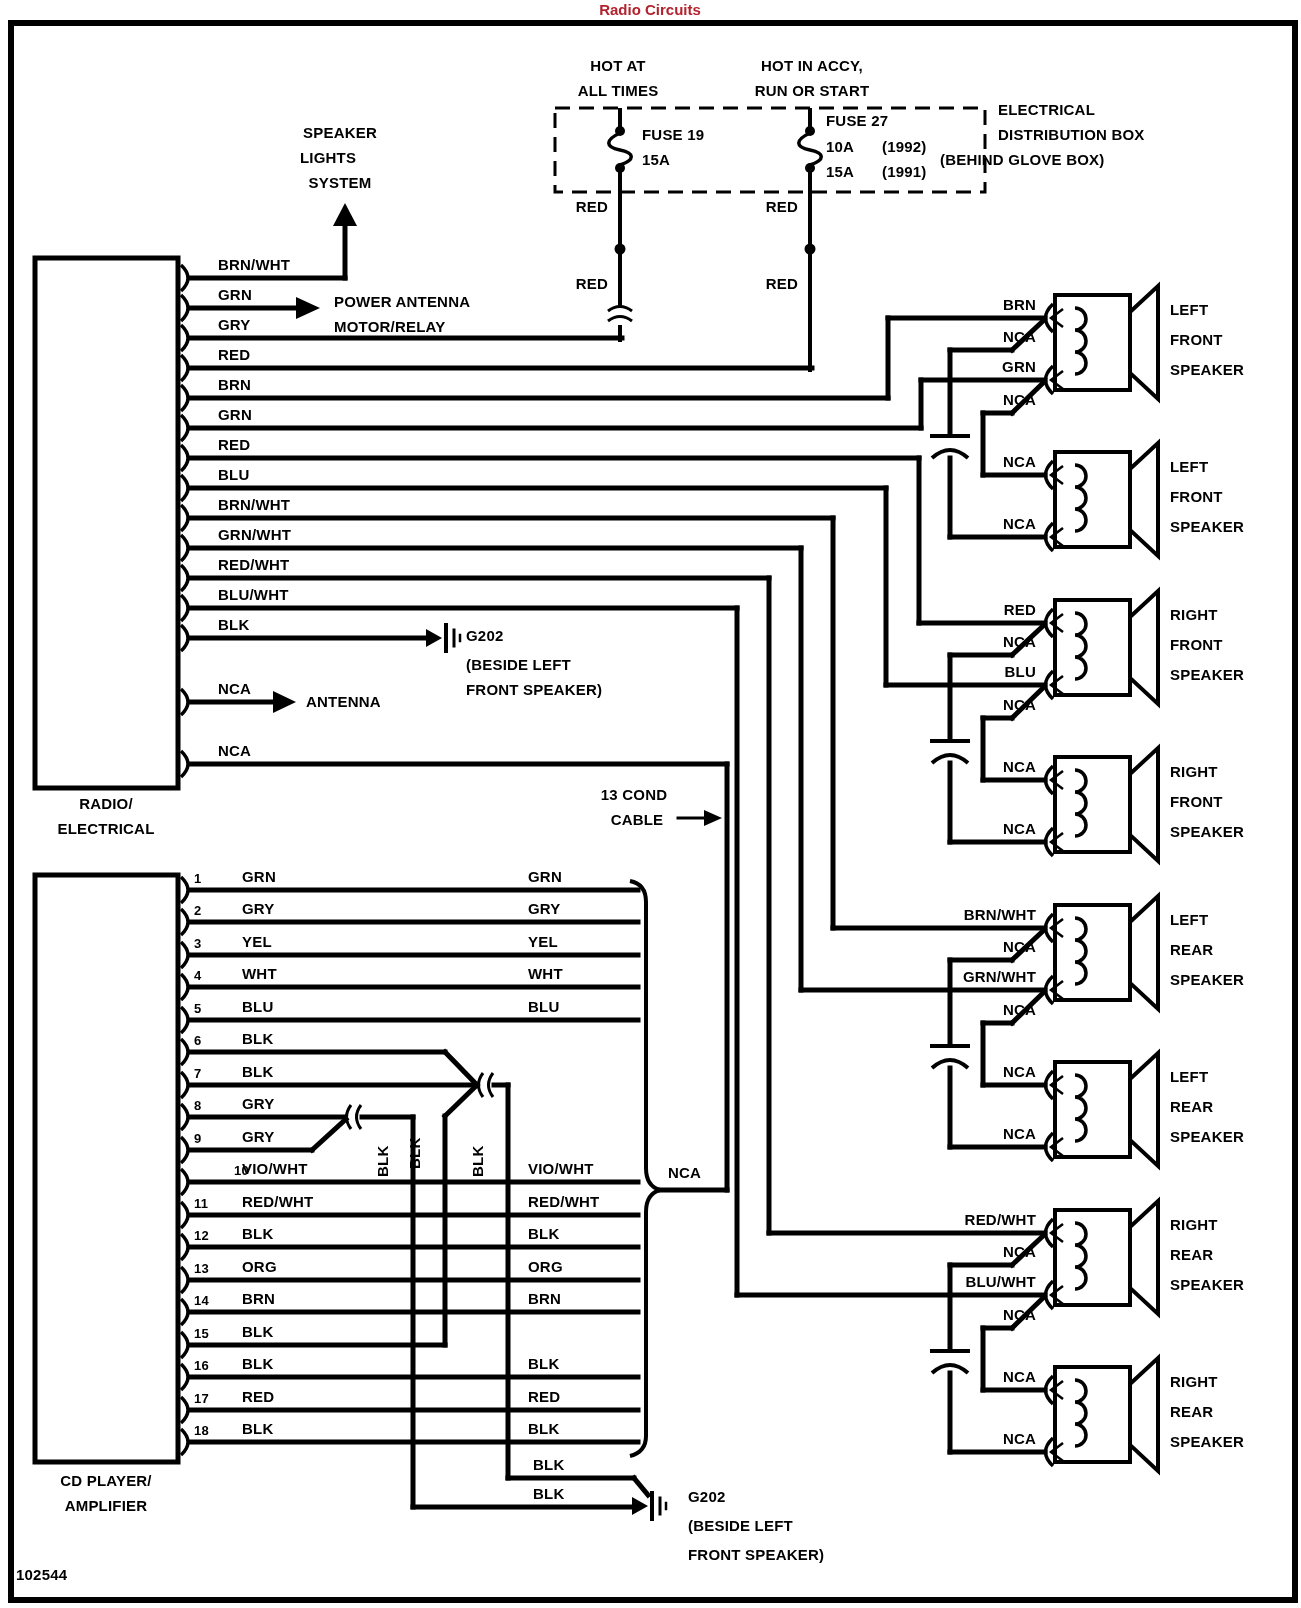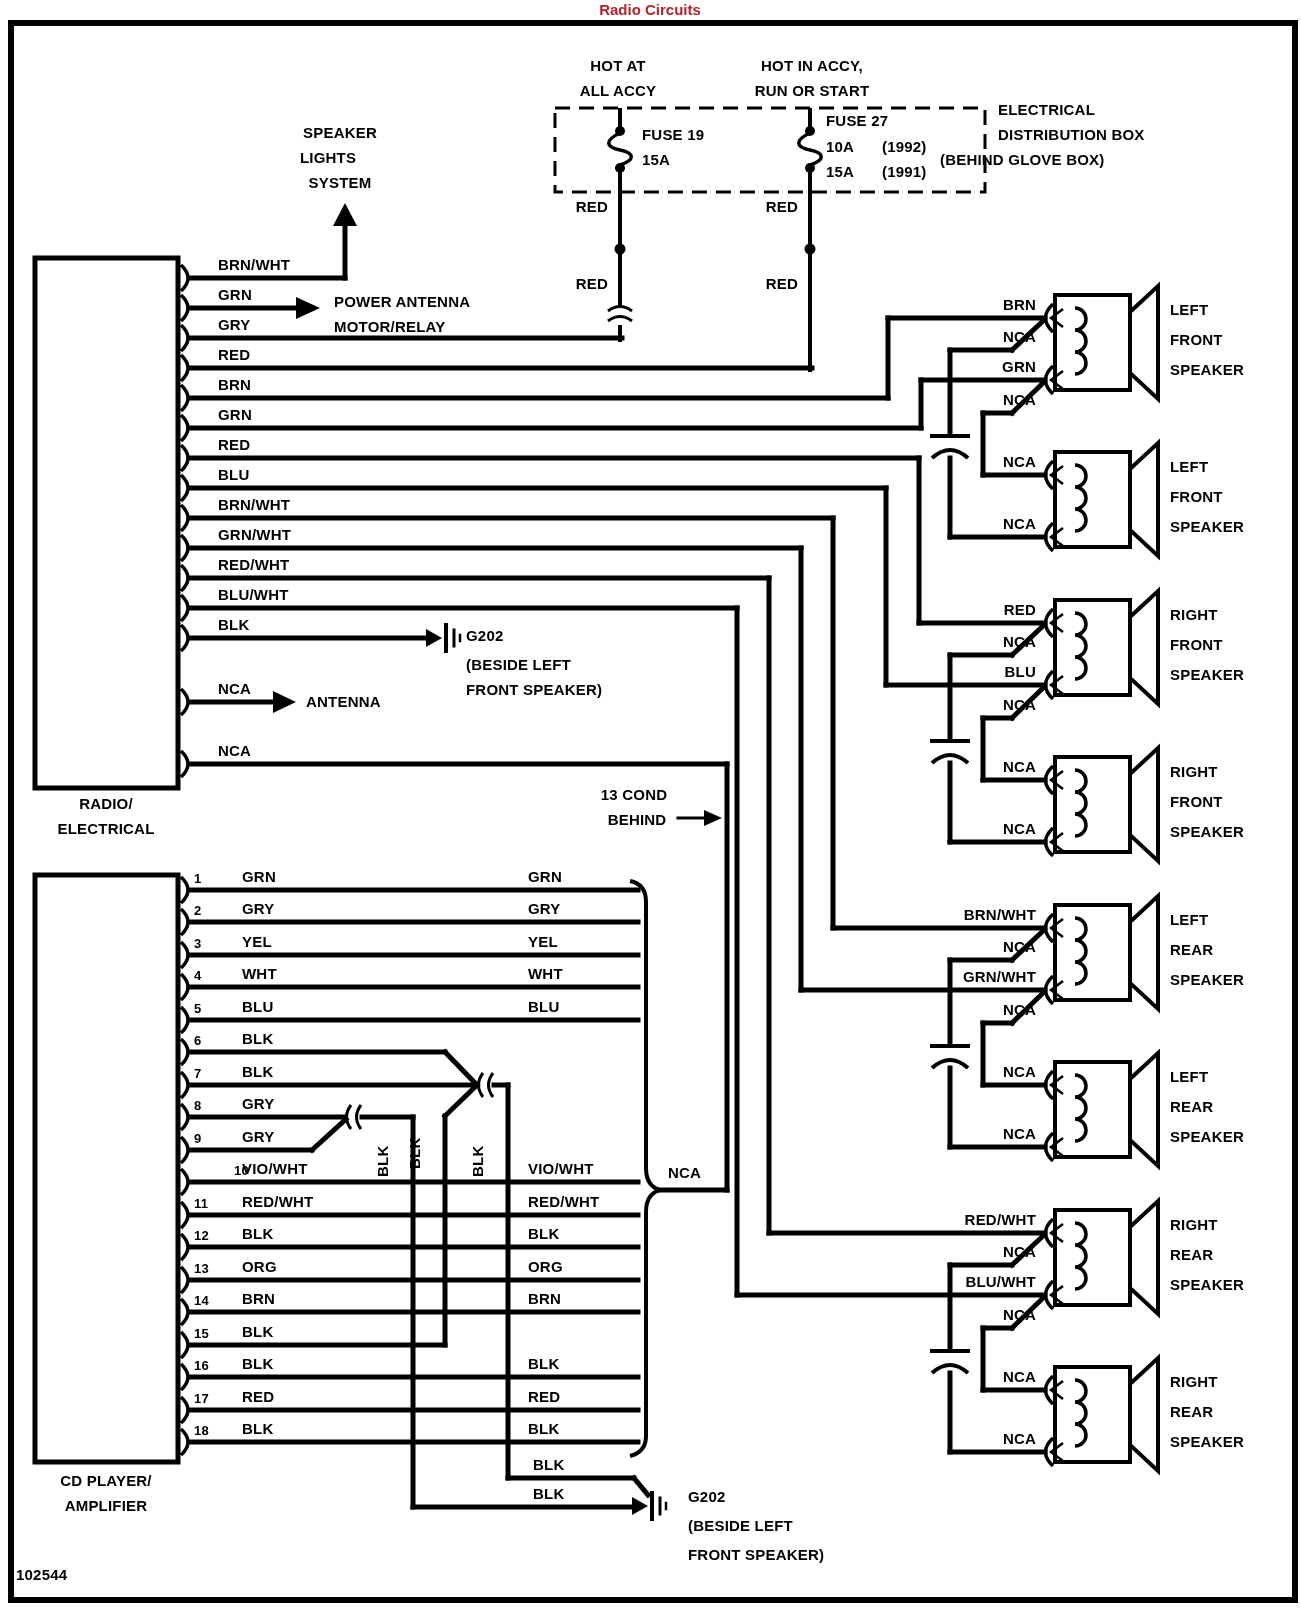--- a/index.html
+++ b/index.html
@@ -251,21 +251,21 @@
       <path d="M 1063 1224 L 1051 1233 L 1063 1242" stroke="#000" stroke-width="2.5" fill="none"></path>
       <path d="M 1053 1281 Q 1038 1295 1053 1309" stroke="#000" stroke-width="3.5" fill="none"></path>
       <path d="M 1063 1286 L 1051 1295 L 1063 1304" stroke="#000" stroke-width="2.5" fill="none"></path>
       <path d="M 1053 1376 Q 1038 1390 1053 1404" stroke="#000" stroke-width="3.5" fill="none"></path>
       <path d="M 1063 1381 L 1051 1390 L 1063 1399" stroke="#000" stroke-width="2.5" fill="none"></path>
       <path d="M 1053 1438 Q 1038 1452 1053 1466" stroke="#000" stroke-width="3.5" fill="none"></path>
       <path d="M 1063 1443 L 1051 1452 L 1063 1461" stroke="#000" stroke-width="2.5" fill="none"></path>
     </svg>
 
   <div class="t tc" style="left:618px;top:57px">HOT AT</div>
-  <div class="t tc" style="left:618px;top:82px">ALL ACCY</div>
+  <div class="t tc" style="left:618px;top:82px">ALL TIMES</div>
   <div class="t tc" style="left:812px;top:57px">HOT IN ACCY,</div>
   <div class="t tc" style="left:812px;top:82px">RUN OR START</div>
   <div class="t" style="left:642px;top:126px">FUSE 19</div>
   <div class="t" style="left:642px;top:151px">15A</div>
   <div class="t" style="left:826px;top:112px">FUSE 27</div>
   <div class="t" style="left:826px;top:138px">10A</div>
   <div class="t" style="left:882px;top:138px">(1992)</div>
   <div class="t" style="left:826px;top:163px">15A</div>
   <div class="t" style="left:882px;top:163px">(1991)</div>
   <div class="t" style="left:998px;top:101px">ELECTRICAL</div>
@@ -284,21 +284,21 @@
   <div class="t" style="left:306px;top:693px">ANTENNA</div>
 
   <div class="t" style="left:466px;top:627px">G202</div>
   <div class="t" style="left:466px;top:656px">(BESIDE LEFT</div>
   <div class="t" style="left:466px;top:681px">FRONT SPEAKER)</div>
   <div class="t" style="left:688px;top:1488px">G202</div>
   <div class="t" style="left:688px;top:1517px">(BESIDE LEFT</div>
   <div class="t" style="left:688px;top:1546px">FRONT SPEAKER)</div>
 
   <div class="t tc" style="left:634px;top:786px">13 COND</div>
-  <div class="t tc" style="left:637px;top:811px">BEHIND</div>
+  <div class="t tc" style="left:637px;top:811px">CABLE</div>
   <div class="t" style="left:668px;top:1164px">NCA</div>
 
   <div class="t tc" style="left:106px;top:795px">RADIO/</div>
   <div class="t tc" style="left:106px;top:820px">ELECTRICAL</div>
   <div class="t tc" style="left:106px;top:1472px">CD PLAYER/</div>
   <div class="t tc" style="left:106px;top:1497px">AMPLIFIER</div>
 
   <div class="t" style="left:16px;top:1566px">102544</div>
 <div class="t" style="left: 218px; top: 256px;">BRN/WHT</div>
     <div class="t" style="left: 218px; top: 286px;">GRN</div>

